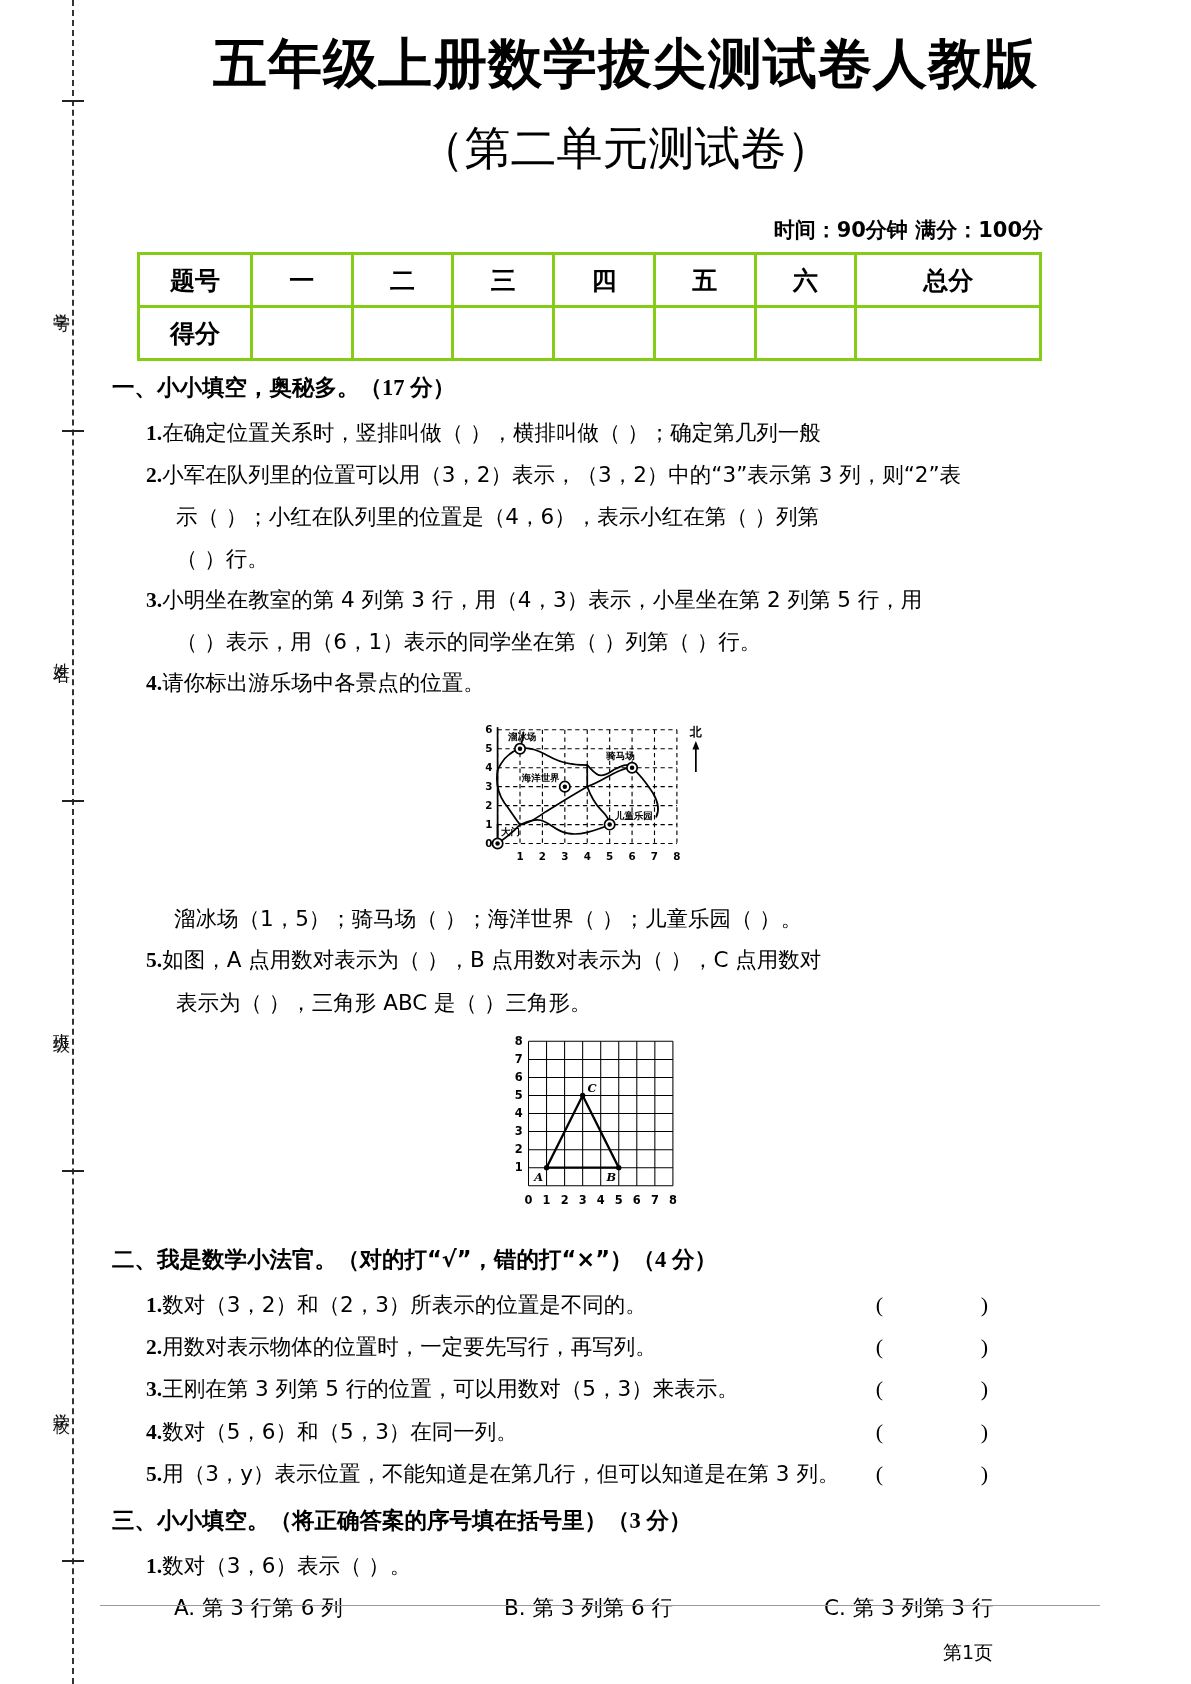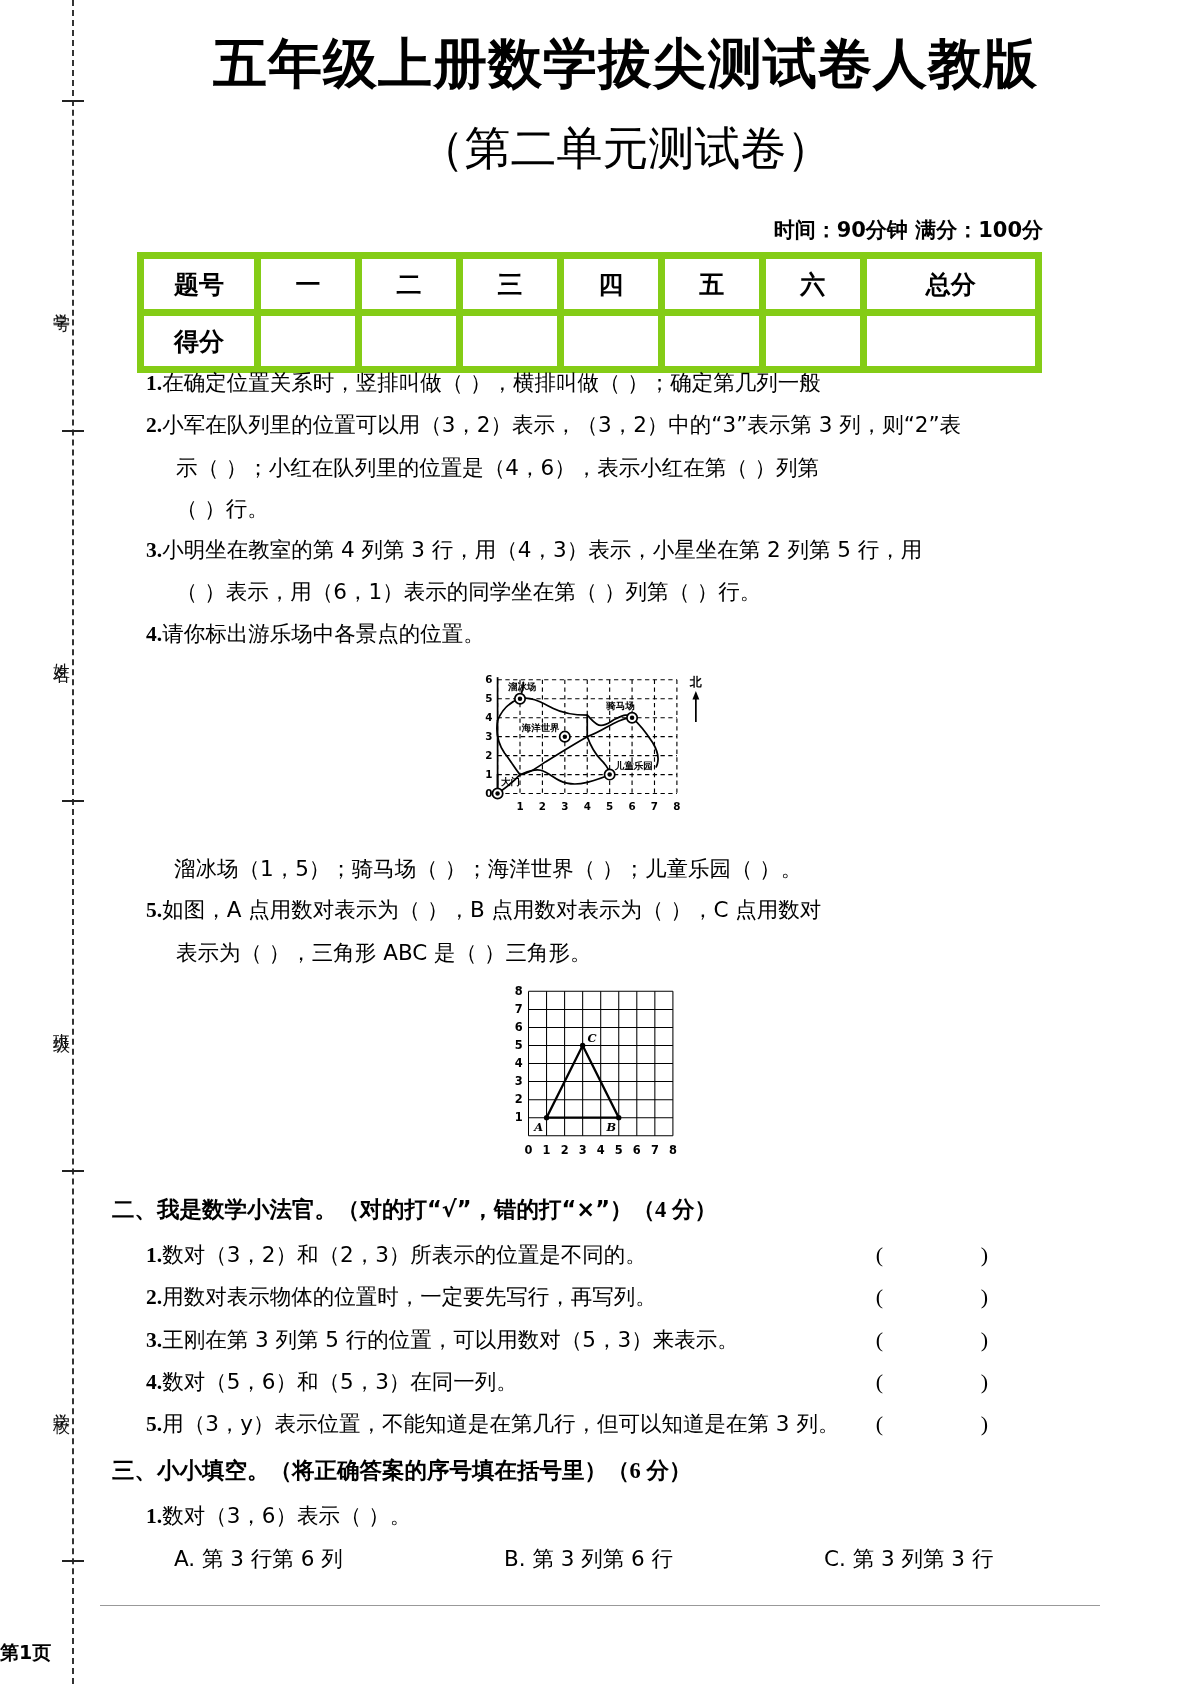--- a/index.html
+++ b/index.html
@@ -47,21 +47,21 @@
     font-family:"DejaVu Sans", sans-serif;
     font-size:21px; font-weight:600;
   }
 
   
   .score-table {
     position:absolute; left:137px; top:252px;
     width:905px; border-collapse:collapse;
   }
   .score-table td {
-    border:7px solid #84cc16; height:48px; text-align:center;
+    border:3px solid #84cc16; height:48px; text-align:center;
     font-family:"DejaVu Sans", sans-serif;
     font-size:25px; font-weight:bold;
   }
   .score-table td.hdr { width:108px; }
 
   
   .content {
     position:absolute; left:112px; top:362px; width:932px;
     font-size:21.5px; line-height:1.95;
   }
@@ -87,22 +87,22 @@
   .choice-a { width:330px; }
   .choice-b { width:320px; }
 
   
   .fig { position:relative; margin:6px auto 2px auto; }
   .fig-park { width:250px; height:172px; left:0; }
   .fig-tri { width:190px; height:190px; }
   .center { text-align:center; }
 
   .footer {
-    position:absolute; left:0; bottom:18px; width:993px; text-align:left;
-    font-family:"DejaVu Sans", sans-serif; font-size:19px;font-weight:bold;
+    position:absolute; left:0; bottom:18px; width:993px; text-align:right;
+    font-family:"DejaVu Sans", sans-serif; font-size:19px;
   }
   .footer-rule {
     position:absolute; left:100px; bottom:78px; width:1000px; border-top:1px solid #999;
   }
 </style>
 </head>
 <body>
 
 <div class="page">
 
@@ -144,20 +144,23 @@
       <td></td>
       <td></td>
       <td></td>
       <td></td>
     </tr>
   </tbody>
     </table>
 
   <div class="content">
 
+    <div class="sec-head">
+      <span>一、小小填空，奥秘多。</span><span class="pts">（17 分）</span>
+    </div>
 
     <div class="q">
       <span class="num">1.</span><span>在确定位置关系时，竖排叫做（        ），横排叫做（        ）；确定第几列一般</span>
     </div>
 
     <div class="q">
       <span class="num">2.</span><span>小军在队列里的位置可以用（3，2）表示，（3，2）中的“3”表示第 3 列，则“2”表</span>
       <span class="qi">示（        ）；小红在队列里的位置是（4，6），表示小红在第（        ）列第</span>
       <span class="qi">（        ）行。</span>
     </div>
@@ -347,21 +350,21 @@
     <div class="q tf-row">
       <span class="num">4.</span><span>数对（5，6）和（5，3）在同一列。</span>
       <span class="tf-paren">(    )</span>
     </div>
     <div class="q tf-row">
       <span class="num">5.</span><span>用（3，y）表示位置，不能知道是在第几行，但可以知道是在第 3 列。</span>
       <span class="tf-paren">(    )</span>
     </div>
 
     <div class="sec-head">
-      <span>三、小小填空。（将正确答案的序号填在括号里）</span><span class="pts">（6 分）</span>
+      <span>三、小小填空。（将正确答案的序号填在括号里）</span><span class="pts">（3 分）</span>
     </div>
 
     <div class="q">
       <span class="num">1.</span><span>数对（3，6）表示（        ）。</span>
     </div>
     <div class="choice-row">
       <span class="choice-a">A. 第 3 行第 6 列</span>
       <span class="choice-b">B. 第 3 列第 6 行</span>
       <span>C. 第 3 列第 3 行</span>
     </div>

